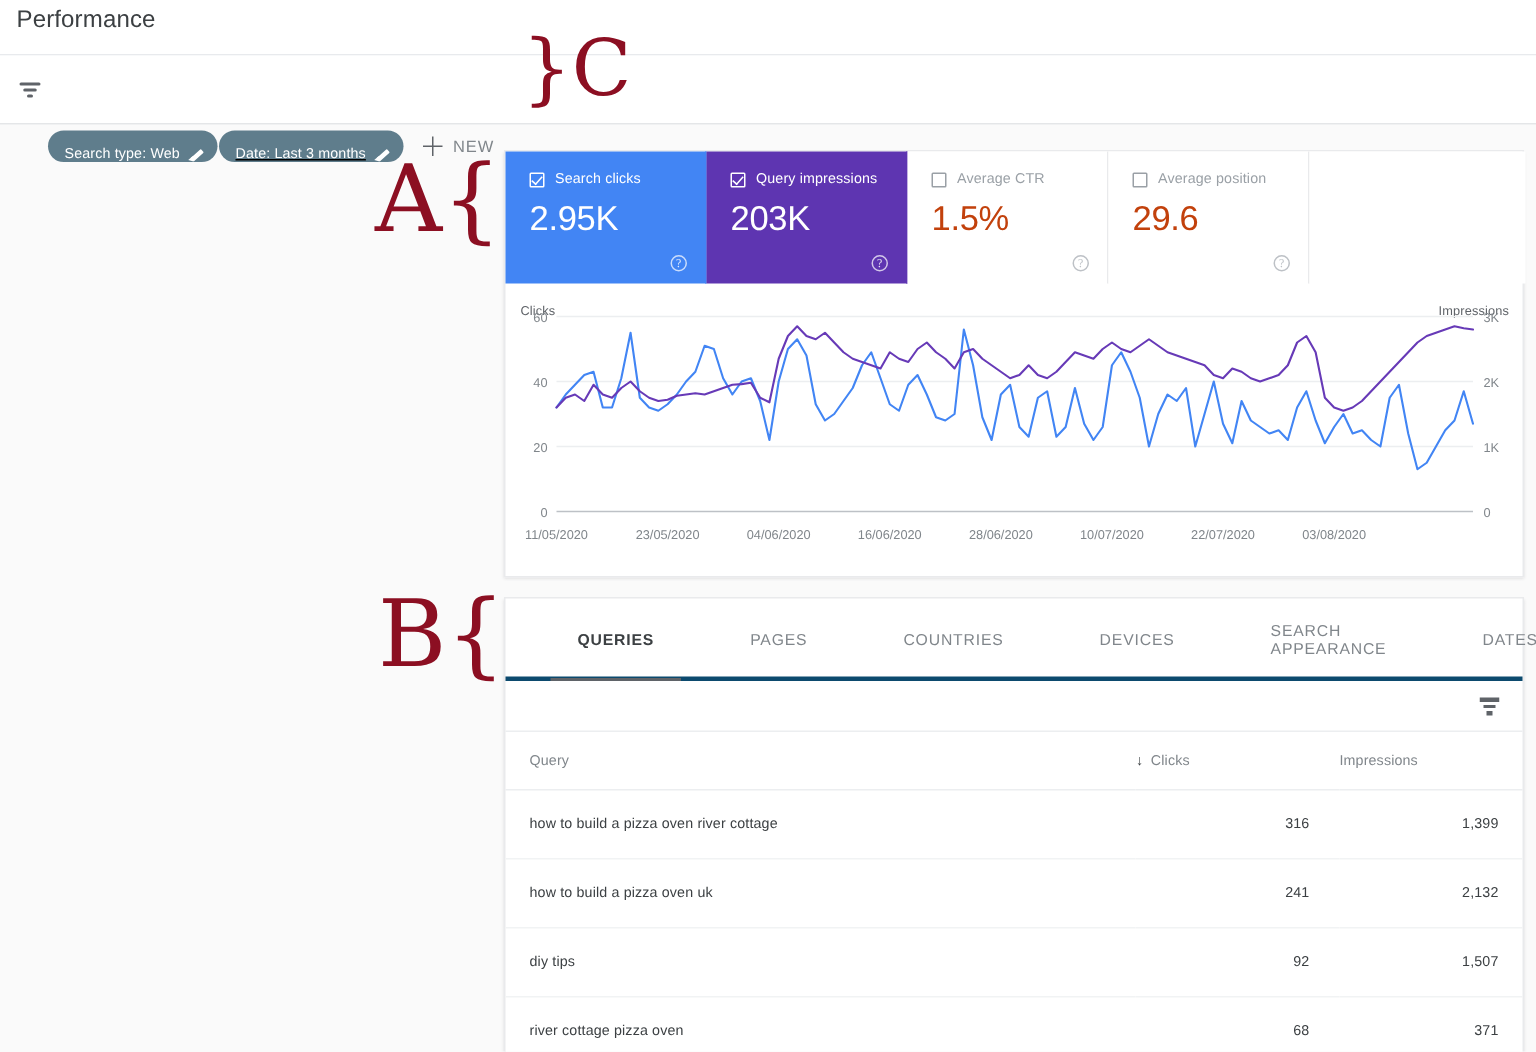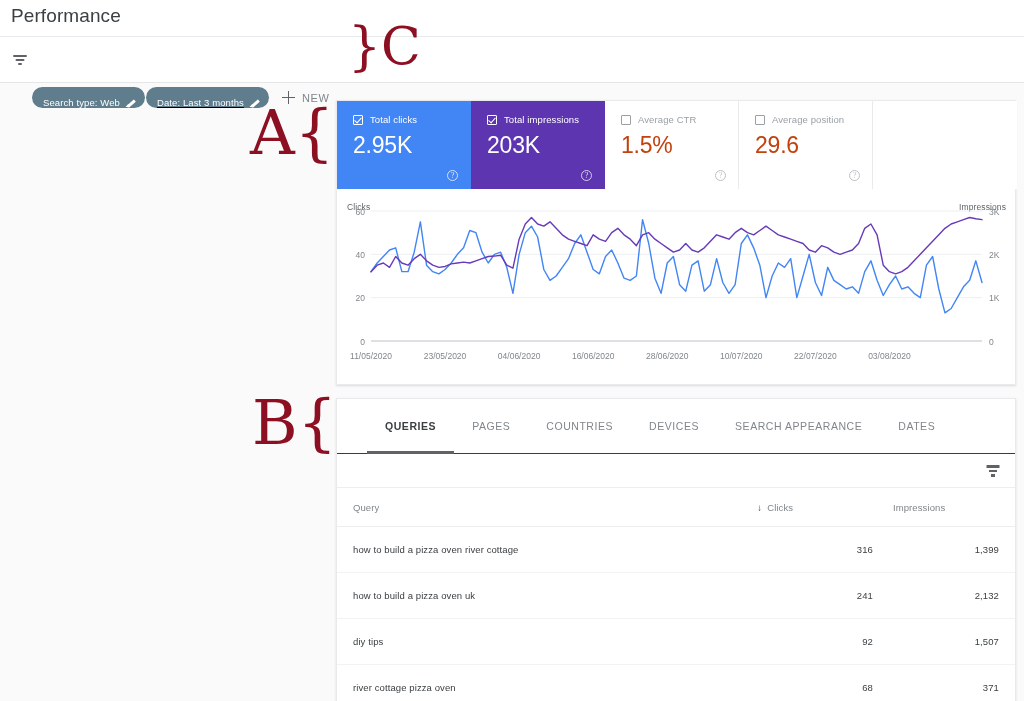--- a/index.html
+++ b/index.html
@@ -11,21 +11,21 @@
   }
   .root { position: relative; width: 1024px; height: 701px; background: #fafafa; }
 
   
   .header {
     position: absolute; left: 0; top: 0; width: 1024px; height: 36px;
     background: #ffffff;
   }
   .header-title {
     position: absolute; left: 11px; top: 5px;
-    font-size: 19px; color: #3c4043; letter-spacing: .1px;
+    font-size: 16px; color: #3c4043; letter-spacing: .1px;
   }
   .header-rule {
     position: absolute; left: 0; top: 36px; width: 1024px; height: 1px;
     background: #e8eaed;
   }
 
   
   .toolbar {
     position: absolute; left: 0; top: 37px; width: 1024px; height: 46px;
     background: #ffffff;
@@ -147,22 +147,22 @@
   #cap-clicks { left: 10px; top: 13px; }
   #cap-impressions { right: 11px; top: 13px; }
 
   
   .table-card {
     position: absolute; left: 336px; top: 398px; width: 680px; height: 320px;
     background: #ffffff; border: 1px solid #e9eaec;
     box-shadow: 0 1px 2px rgba(60,64,67,.16);
   }
   .tabs {
-    position: relative; height: 55px; border-bottom: 1px solid #0c4a6e;
-    display: flex; align-items: center; padding-left: 30px;
+    position: relative; height: 55px; border-bottom: 3px solid #0c4a6e;
+    display: flex; align-items: flex-start; padding-left: 30px; gap: 28px;
   }
   .tab {
     position: relative; height: 55px; display: flex; align-items: center;
     font-size: 10.5px; letter-spacing: .55px; color: #80868b;
     cursor: pointer; padding: 0 18px;
   }
   .tab.active { color: #3c4043; font-weight: bold; }
   .tab.active::after {
     content: ""; position: absolute; left: 0; right: 0; bottom: 0;
     height: 2.5px; background: #5f6368;
@@ -236,30 +236,30 @@
   <div class="anno" id="anno-a">A{</div>
   <div class="anno" id="anno-b">B{</div>
   <div class="anno" id="anno-d">d{</div>
 
   <div class="perf-card">
 
     <div class="metrics">
       <div class="metric m-clicks">
         <div class="metric-top">
           <span class="cbox on"></span>
-          <span class="metric-name">Total clicks</span>
+          <span class="metric-name">Search clicks</span>
         </div>
         <div class="metric-value">2.95K</div>
         <div class="help-icon">?</div>
       </div>
 
       <div class="metric m-impressions">
         <div class="metric-top">
           <span class="cbox on"></span>
-          <span class="metric-name">Total impressions</span>
+          <span class="metric-name">Query impressions</span>
         </div>
         <div class="metric-value">203K</div>
         <div class="help-icon">?</div>
       </div>
 
       <div class="metric m-ctr">
         <div class="metric-top">
           <span class="cbox off"></span>
           <span class="metric-name">Average CTR</span>
         </div>

